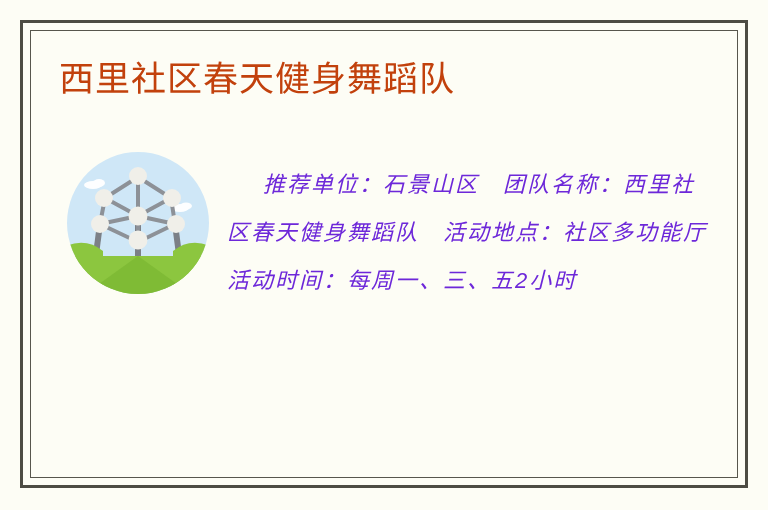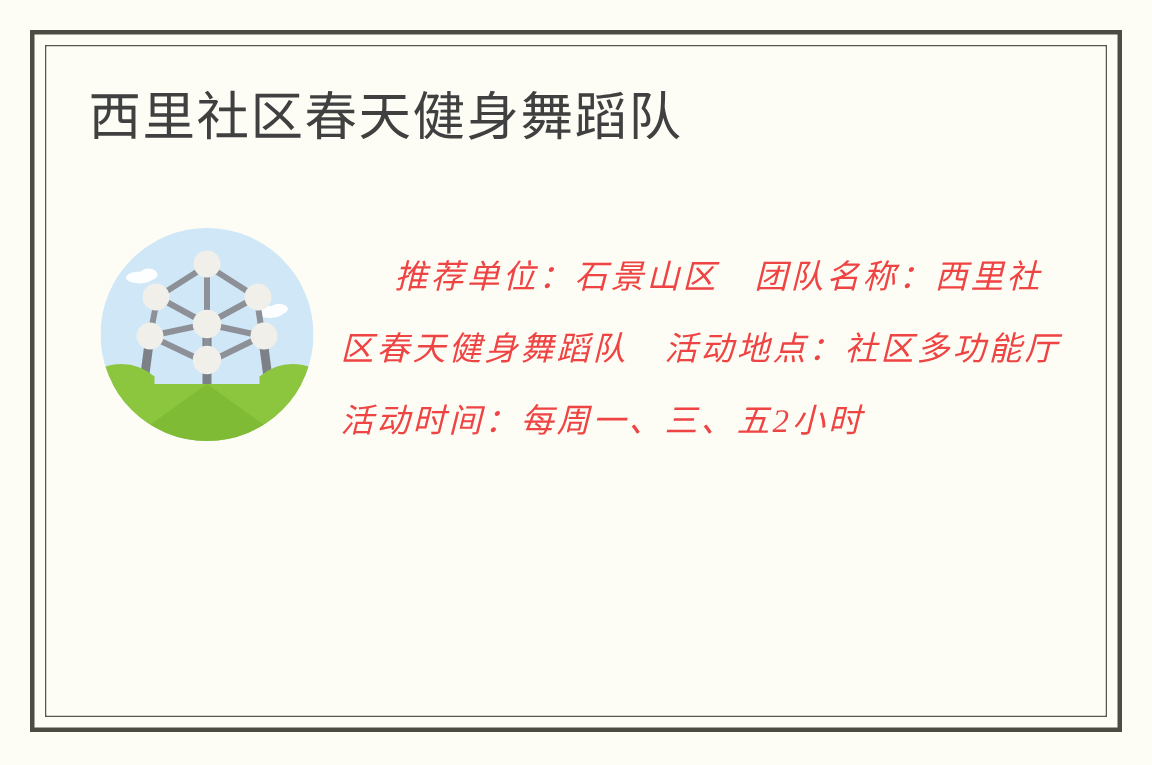--- a/index.html
+++ b/index.html
@@ -55,21 +55,21 @@
     box-sizing: border-box;
   }
 
   .card-title {
     position: absolute;
     left: 28px;
     top: 25px;
     font-size: 35px;
     line-height: 46px;
     letter-spacing: 1px;
-    color: #404040;
+    color: #c2410c;
     font-family: "Liberation Sans", "DejaVu Sans", sans-serif;
     font-weight: 400;
     white-space: nowrap;
   }
 
   
   .thumb {
     position: absolute;
     left: 36px;
     top: 121px;
@@ -81,24 +81,24 @@
     width: 142px;
     height: 142px;
   }
 
   
   .desc {
     position: absolute;
     left: 196px;
     top: 130px;
     width: 490px;
-    font-family: Liberation Serif, serif;
+    font-family: Liberation Sans, sans-serif;
     font-size: 22px;
     line-height: 48px;
-    color: #ef4444;
+    color: #6d28d9;
     font-style: italic;
     letter-spacing: 2px;
     text-indent: 36px;
     word-break: break-all;
   }
 </style>
 </head>
 <body>
 
 <div id="page">

